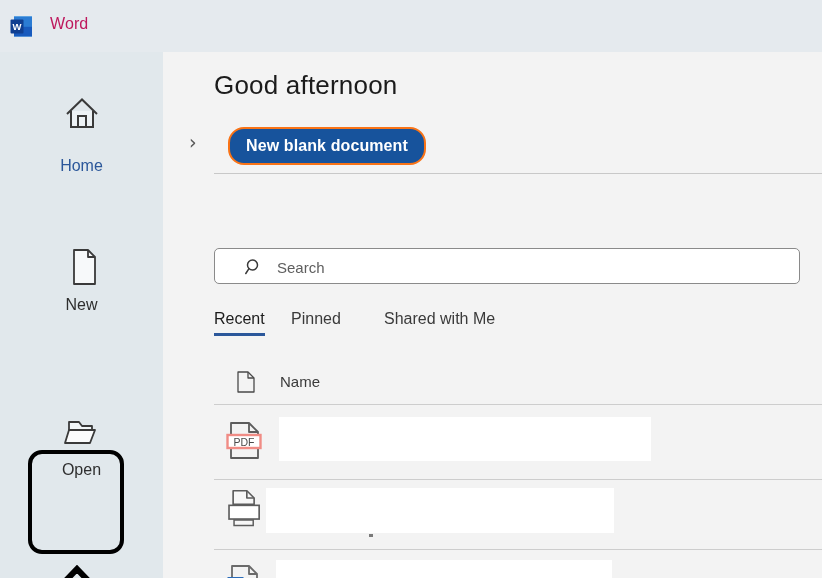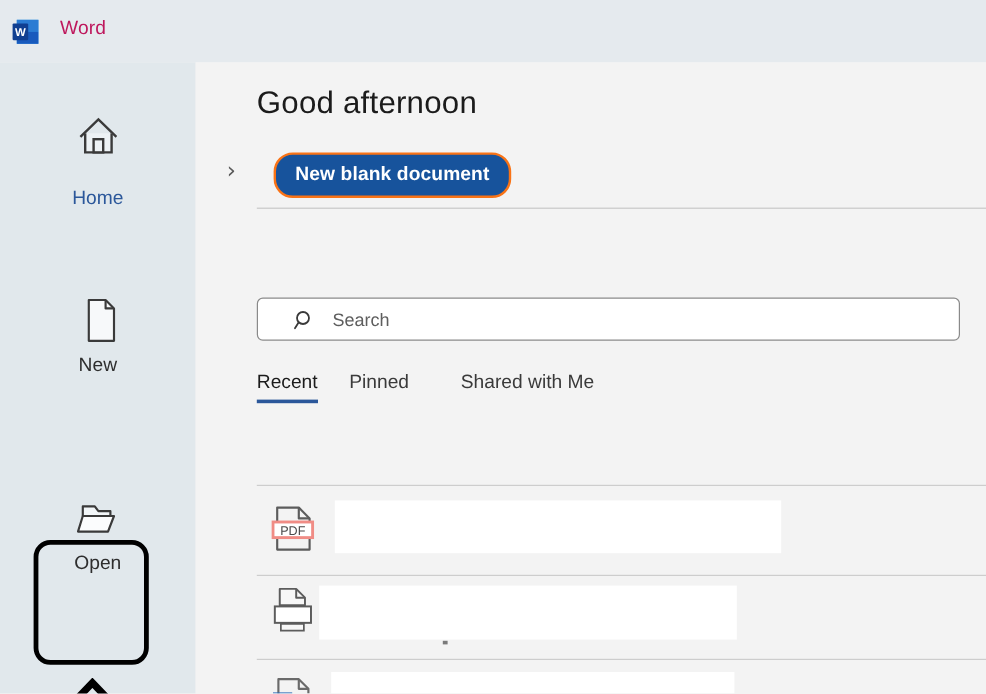--- a/index.html
+++ b/index.html
@@ -355,20 +355,27 @@
       </svg>
       <input class="search-input" type="text" placeholder="Search" style="">
     </div>
 
     <div class="tabs">
       <div class="tab active" id="tab-0">Recent</div>
       <div class="tab" id="tab-1">Pinned</div>
       <div class="tab" id="tab-2">Shared with Me</div>
     </div>
 
+    <div class="list-header">
+      <svg class="hdr-doc-icon" viewBox="0 0 18 22">
+        <path d="M1 1 L11 1 L17 7 L17 21 L1 21 Z" fill="#f3f3f3" stroke="#4a4a4a" stroke-width="1.3" stroke-linejoin="round"></path>
+        <path d="M11 1 L11 7 L17 7" fill="none" stroke="#4a4a4a" stroke-width="1.3" stroke-linejoin="round"></path>
+      </svg>
+      <div class="hdr-name">Name</div>
+    </div>
 
     <div class="row-line" id="line-0"></div>
     <div class="row-line" id="line-1"></div>
     <div class="row-line" id="line-2"></div>
 
     <div class="file-row" id="row-0">
       <svg class="file-icon" viewBox="0 0 38 42">
         <path d="M5 3 L23 3 L32 12 L32 38 L5 38 Z" fill="#f3f3f3" stroke="#5c5c5c" stroke-width="1.8" stroke-linejoin="round"></path>
         <path d="M23 3 L23 12 L32 12" fill="none" stroke="#5c5c5c" stroke-width="1.8" stroke-linejoin="round"></path>
         <rect x="1.5" y="15" width="33" height="13" fill="#ffffff" stroke="#f08c85" stroke-width="2.4"></rect>

